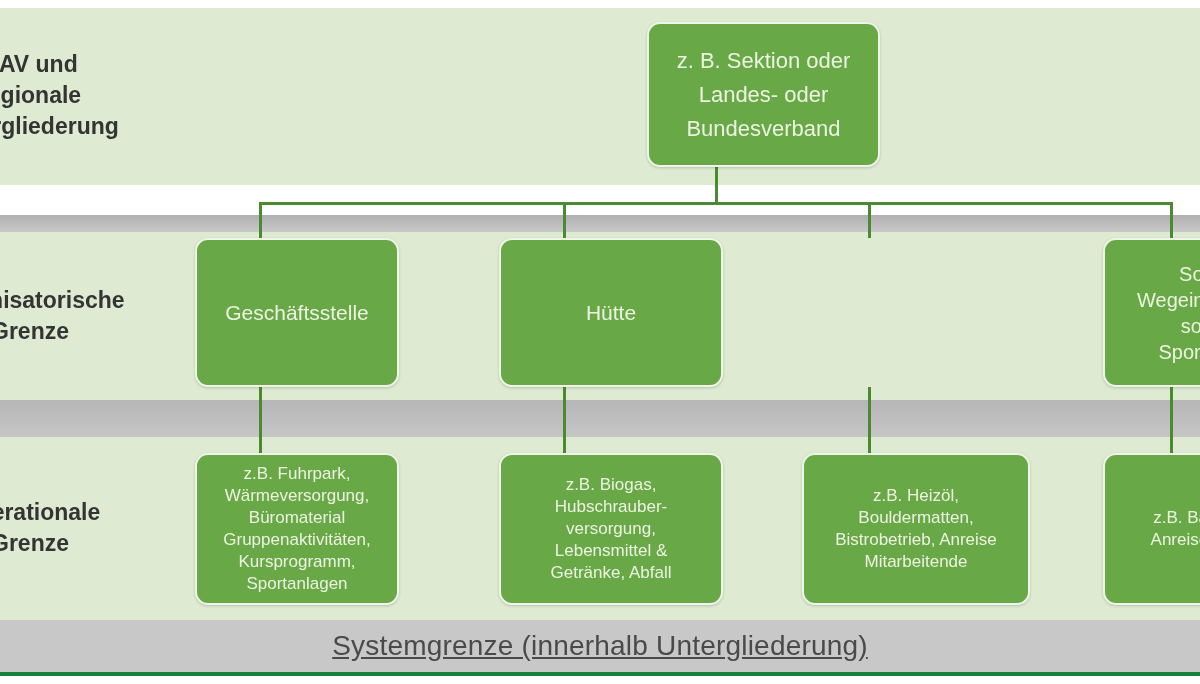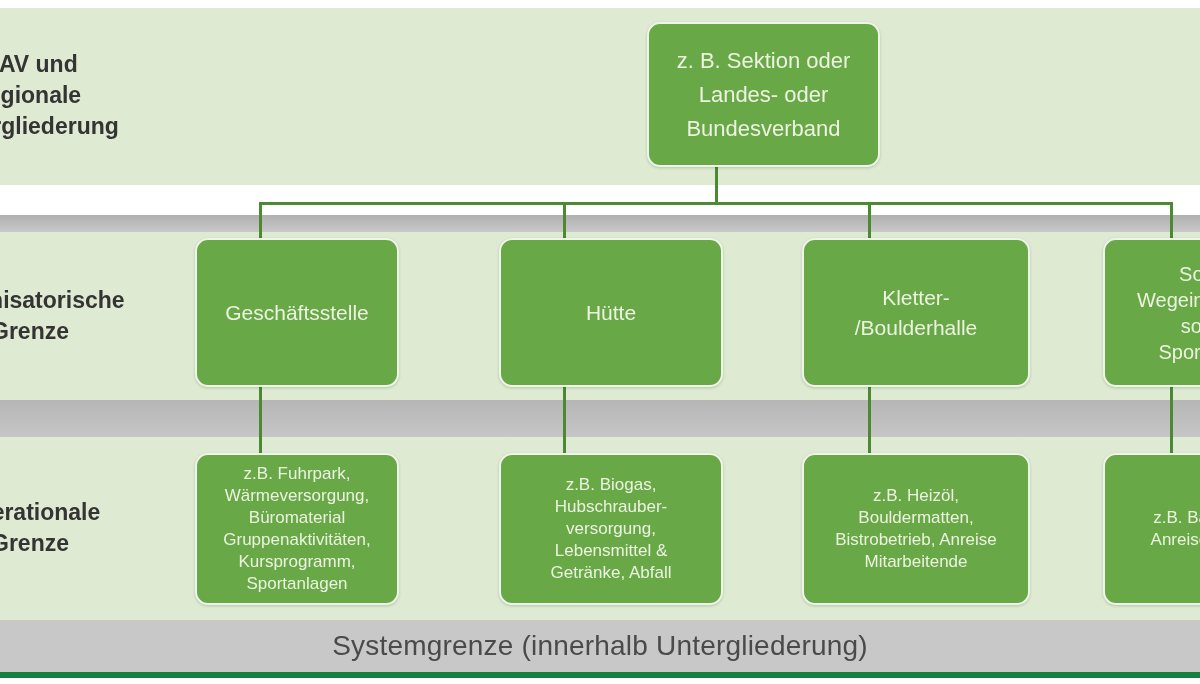--- a/index.html
+++ b/index.html
@@ -13,23 +13,23 @@
   
   .band{position:absolute;left:0;width:1200px;}
   .band.green{background:#DEEBD2;}
   .b1{top:8px;height:177px;}
   .gray1{top:215px;height:17px;background:linear-gradient(#AFAFAF,#C9C9C9);}
   .b2{top:232px;height:168px;}
   .gray2{top:400px;height:37px;background:linear-gradient(#B6B6B6,#C6C6C6);}
   .b3{top:437px;height:183px;}
   .system-band{
     top:620px;height:52px;background:#C8C8C8;
-    border-bottom:6px solid #15803d;
+    border-bottom:4px solid #15803d;
     display:flex;align-items:center;justify-content:center;
-    font-size:28px;color:#4A4A4A;letter-spacing:0.2px;
+    font-size:28px;color:#4A4A4A;letter-spacing:0.2px;text-decoration:underline;
   }
 
   
   .row-label{
     position:absolute;left:-270px;width:600px;text-align:center;
     color:#343434;font-size:23px;font-weight:700;line-height:31px;
     white-space:pre-line;
   }
   .rl1{top:49px;}
   .rl2{top:285px;}
@@ -97,24 +97,20 @@
 Landes- oder
 Bundesverband</span>
   </div>
 
   <div class="node r2 c1">
     <span>Geschäftsstelle</span>
   </div>
   <div class="node r2 c2">
     <span>Hütte</span>
   </div>
-  <div class="node r2 c3">
-    <span>Kletter-
-/Boulderhalle</span>
-  </div>
   <div class="node r2 c4">
     <span>Sonstige
 Wegeinfrastruktur,
 sonstige
 Sportanlagen</span>
   </div>
 
   <div class="node r3 c1">
     <span>z.B. Fuhrpark,
 Wärmeversorgung,

